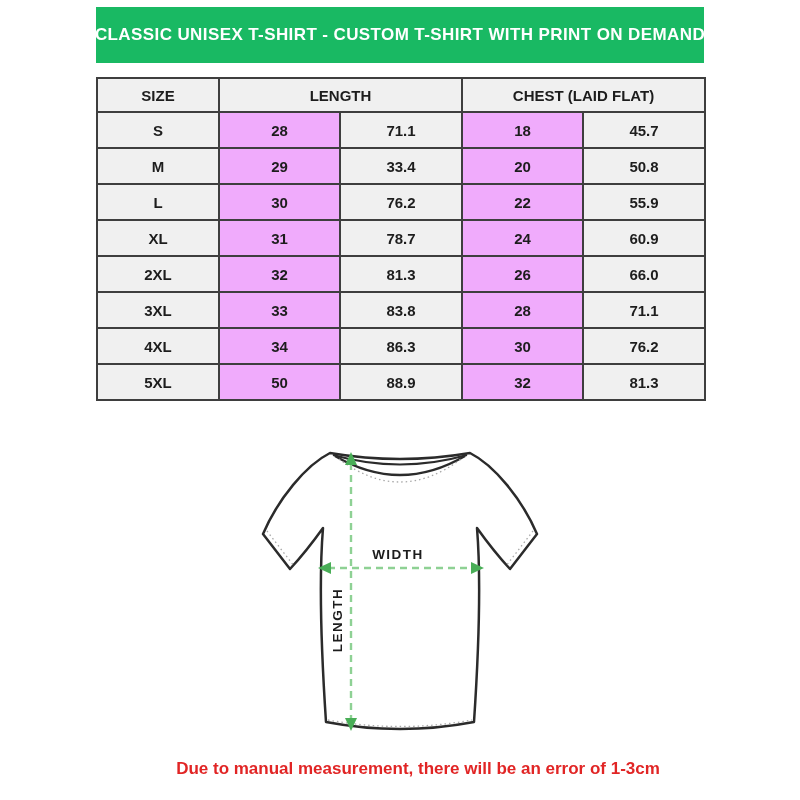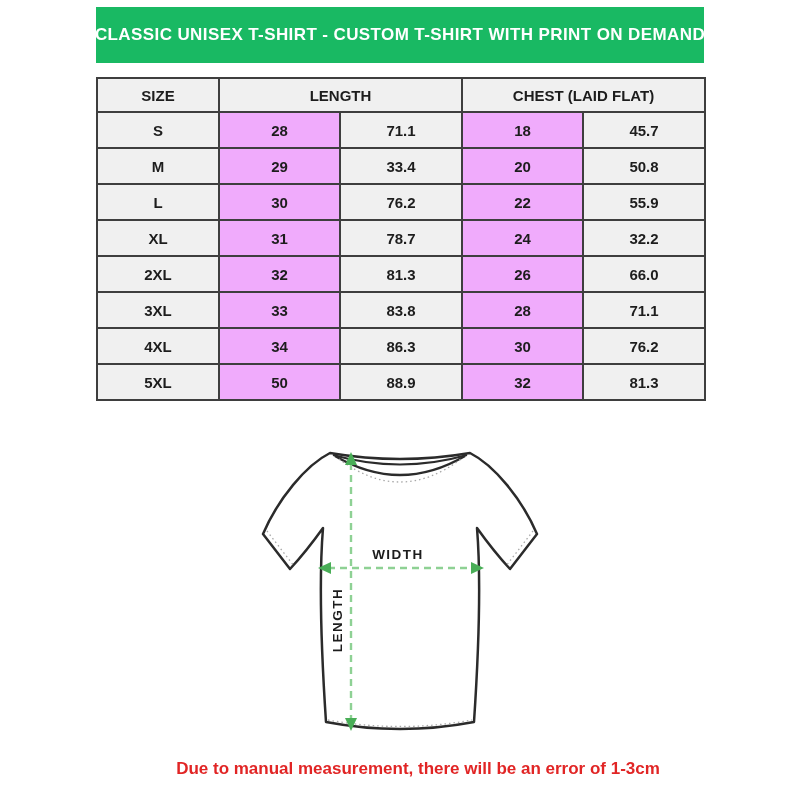--- a/index.html
+++ b/index.html
@@ -96,21 +96,21 @@
           <td>30</td>
           <td class="gray">76.2</td>
           <td>22</td>
           <td class="gray">55.9</td>
         </tr>
         <tr>
           <td class="gray">XL</td>
           <td>31</td>
           <td class="gray">78.7</td>
           <td>24</td>
-          <td class="gray">32.2</td>
+          <td class="gray">60.9</td>
         </tr>
         <tr>
           <td class="gray">2XL</td>
           <td>32</td>
           <td class="gray">81.3</td>
           <td>26</td>
           <td class="gray">66.0</td>
         </tr>
         <tr>
           <td class="gray">3XL</td>

